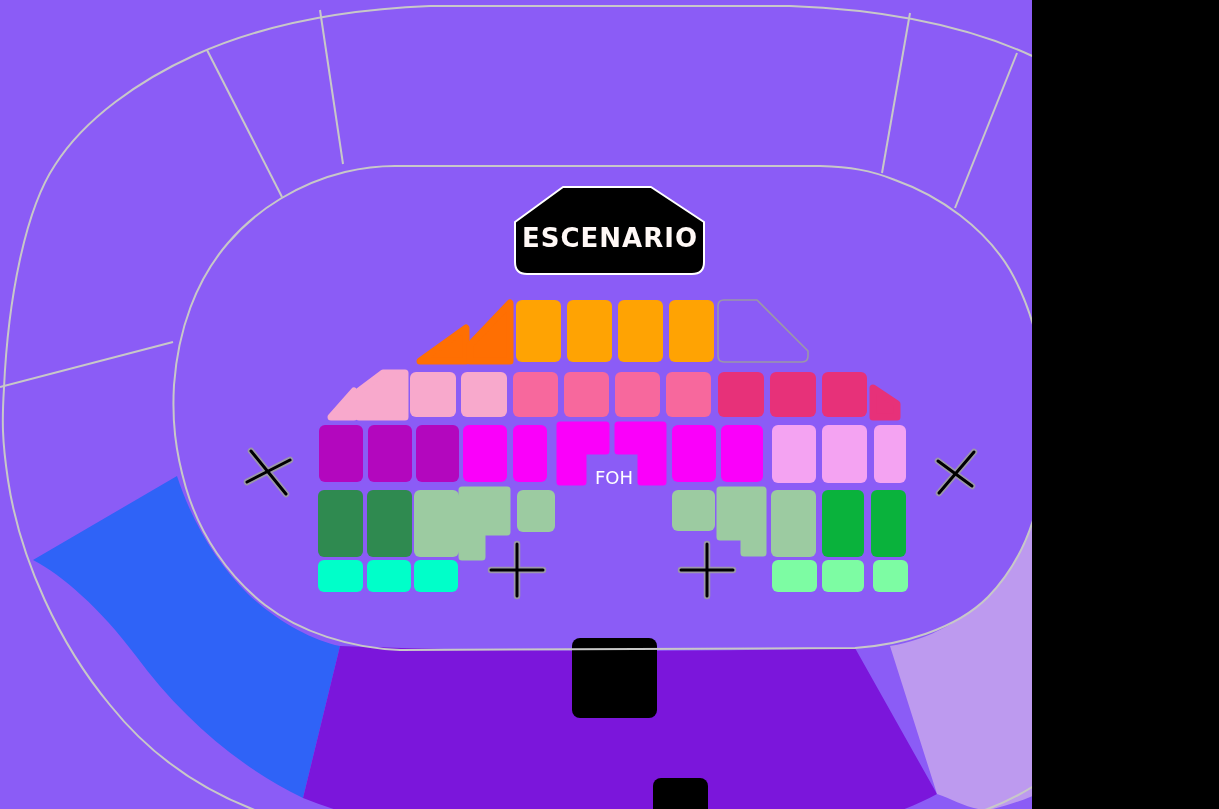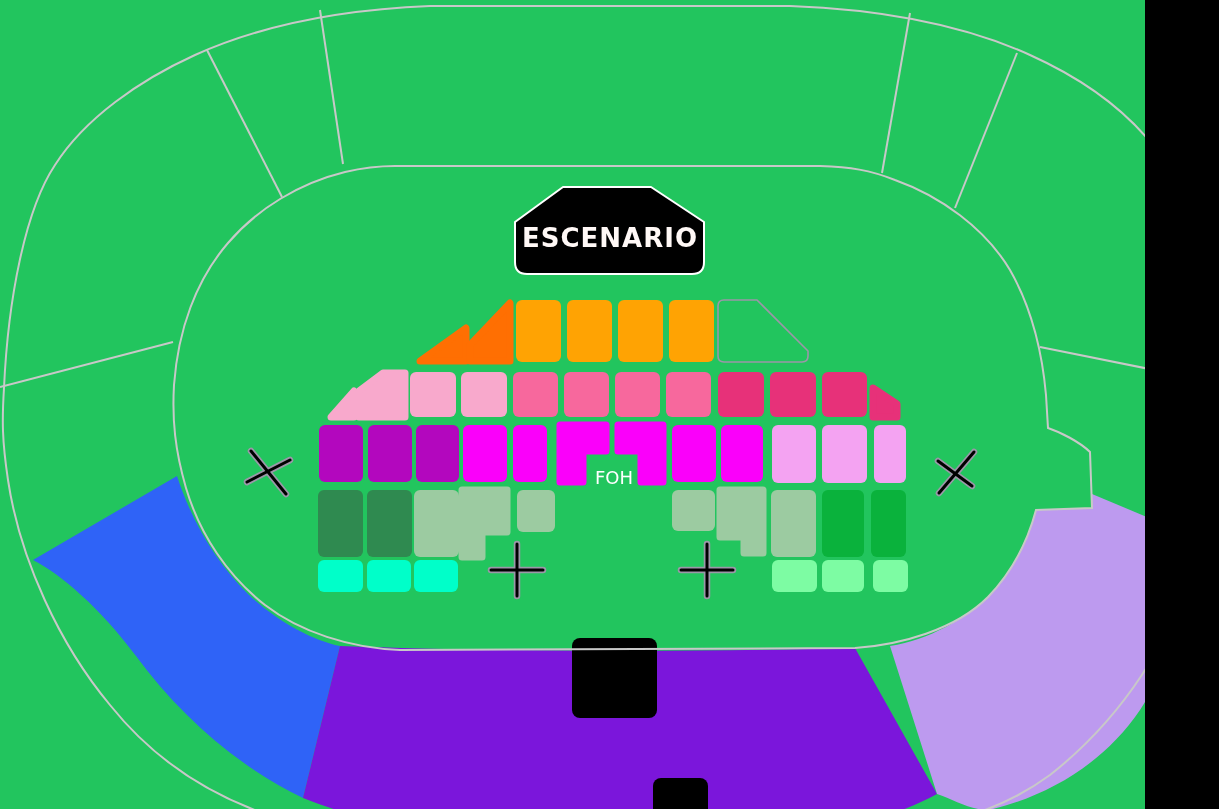--- a/index.html
+++ b/index.html
@@ -1,16 +1,16 @@
 <!DOCTYPE html>
 <html><head>
 <meta charset="utf-8">
 <style>
   html,body{margin:0;padding:0;background:#000;}
-  .canvas{position:relative;width:1145px;height:809px;background:#22c55e;overflow:hidden;}
+  .canvas{position:relative;width:1032px;height:809px;background:#8b5cf6;overflow:hidden;}
   svg{display:block;}
   .outline{stroke:#C8C8C8;stroke-width:2;fill:none;}
   .stage-outline{stroke:#FFFFFF;stroke-width:2;fill:#000;stroke-linejoin:round;}
   .stage-label{fill:#FFF8F6;font-family:"DejaVu Sans","Liberation Sans",sans-serif;font-weight:bold;font-size:26px;letter-spacing:1px;}
   .foh-label{fill:#FFFFFF;font-family:"DejaVu Sans","Liberation Sans",sans-serif;font-size:18px;}
   text{user-select:none;}
 </style>
 </head>
 <body>
 

